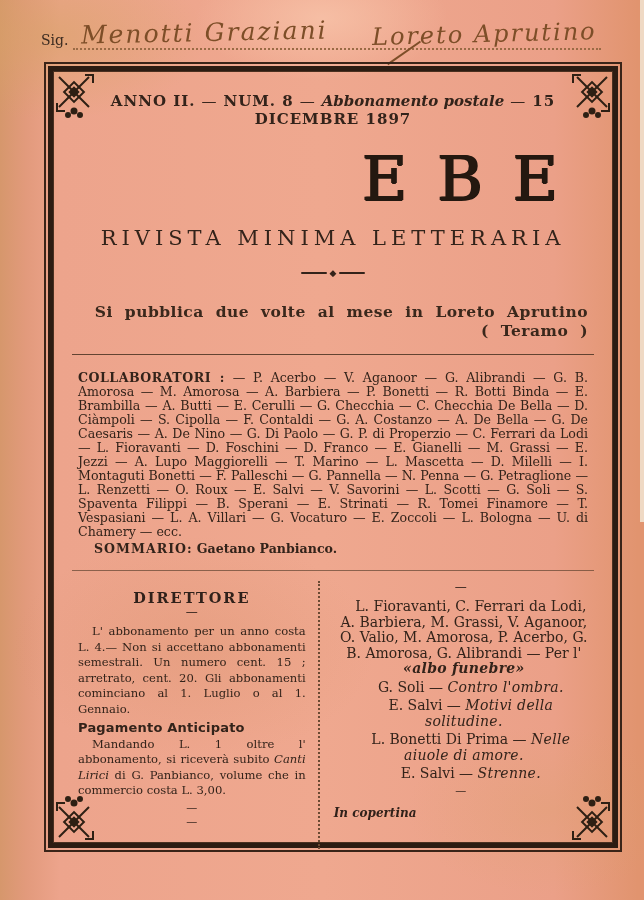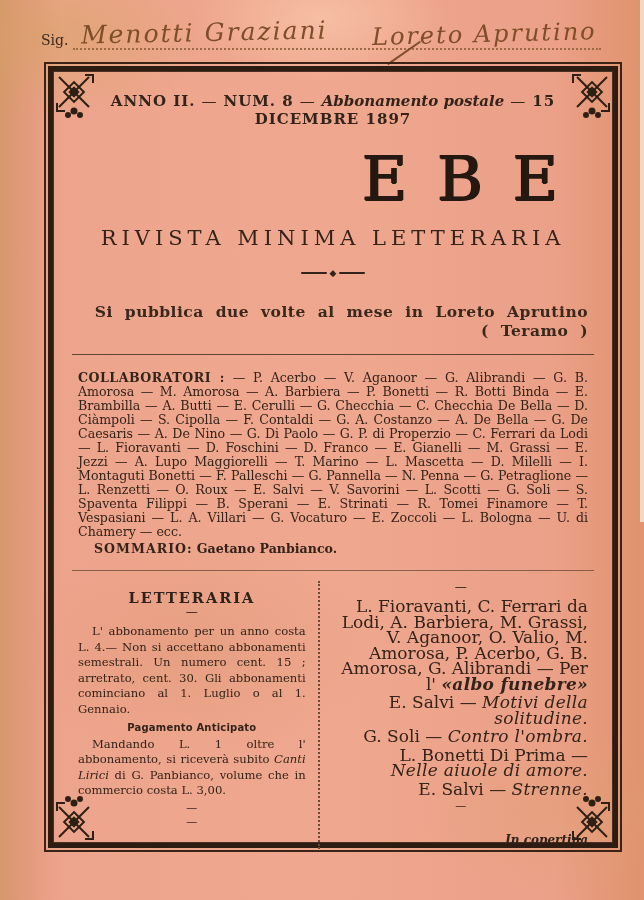--- a/index.html
+++ b/index.html
@@ -69,26 +69,26 @@
 
   
   .cols{display:flex;margin-top:10px;min-height:268px;}
   .col-left{width:47%;padding-right:12px;box-sizing:border-box;}
   .col-right{width:53%;padding-left:14px;box-sizing:border-box;border-left:2px dotted #6b4a33;}
   .col-head{text-align:center;font-size:14.5px;font-weight:bold;letter-spacing:2px;margin-top:8px;color:#30211a;}
   .col-dash{text-align:center;font-size:12px;line-height:8px;margin:2px 0 8px 0;}
   .small{font-size:11.6px;line-height:15.5px;text-align:justify;color:#33231a;}
   .small p{margin:0 0 2px 0;text-indent:14px;}
   .mini-dash{text-align:center;font-size:11px;line-height:10px;margin:4px 0;}
-  .pay-head{text-align:center;font-weight:bold;font-size:10px;margin:3px 0 1px 0;
+  .pay-head{text-align:left;font-weight:bold;font-size:13px;margin:3px 0 1px 0;
      font-family:"DejaVu Sans","Liberation Sans",sans-serif;letter-spacing:.2px;}
-  .som-entry{font-size:17px;line-height:15.5px;margin:0 0 3px 6px;text-indent:14px;
-     text-align:right;color:#33231a;}
+  .som-entry{font-size:14px;line-height:15.5px;margin:0 0 3px 6px;text-indent:14px;
+     text-align:center;color:#33231a;}
   .som-entry i{letter-spacing:.3px;}
-  .in-cop{text-align:right;font-style:italic;font-weight:bold;font-size:12px;margin-top:22px;}
+  .in-cop{text-align:left;font-style:italic;font-weight:bold;font-size:12px;margin-top:10px;}
   .pubbl{font-size:12px;margin-top:10px;}
 </style>
 </head>
 <body>
 
 <div class="page">
   <div class="edge-white"></div>
 
   <div class="hand-row">
     <span class="sig-label">Sig.</span>
@@ -177,44 +177,44 @@
       </div>
       <div class="direttore">
         <span class="lbl">SOMMARIO:</span>
         <b>Gaetano Panbianco.</b>
       </div>
 
       <div class="hrule faint"></div>
 
       <div class="cols">
         <div class="col-left">
-          <div class="col-head">LETTERARIA</div>
+          <div class="col-head">DIRETTORE</div>
           <div class="col-dash">—</div>
           <div class="small">
-            <p>L' abbonamento per un anno costa L. 4.— Non si accettano abbonamenti semestrali. Un numero cent. 15 ; arretrato, cent. 30. Gli abbonamenti cominciano al 1. Luglio o al 1. Gennaio.</p>
+            <p>L' abbonamento per un anno costa L. 4.— Non si accettano abbonamenti semestrali. Un numero cent. 15 ; arretrato, cent. 20. Gli abbonamenti cominciano al 1. Luglio o al 1. Gennaio.</p>
             <div class="pay-head">Pagamento Anticipato</div>
             <p><span>Mandando L. 1 oltre l' abbonamento, si riceverà subito </span><i>Canti Lirici</i><span> di G. Panbianco, volume che in commercio costa L. 3,00.</span></p>
             <div class="mini-dash">—</div>
             <div class="mini-dash">—</div>
 
             <div class="mini-dash"></div>
 
           </div>
         </div>
 
         <div class="col-right">
           <div class="col-dash">—</div>
           <div class="som-entry">
             <span>L. Fioravanti, C. Ferrari da Lodi, A. Barbiera, M. Grassi, V. Aganoor, O. Valio, M. Amorosa, P. Acerbo, G. B. Amorosa, G. Alibrandi</span> <span>—</span> <span>Per l'</span> <i><b>«albo funebre»</b></i>
           </div>
           <div class="som-entry">
+            <span>G. Soli</span> <span>—</span> <i>Contro l'ombra.</i>
+          </div>
+          <div class="som-entry">
             <span>E. Salvi</span> <span>—</span> <i>Motivi della solitudine.</i>
-          </div>
-          <div class="som-entry">
-            <span>G. Soli</span> <span>—</span> <i>Contro l'ombra.</i>
           </div>
           <div class="som-entry">
             <span>L. Bonetti Di Prima</span> <span>—</span> <i>Nelle aiuole di amore.</i>
           </div>
           <div class="som-entry">
             <span>E. Salvi</span> <span>—</span> <i>Strenne.</i>
           </div>
           <div class="mini-dash">—</div>
           <div class="in-cop">In copertina</div>
         </div>

